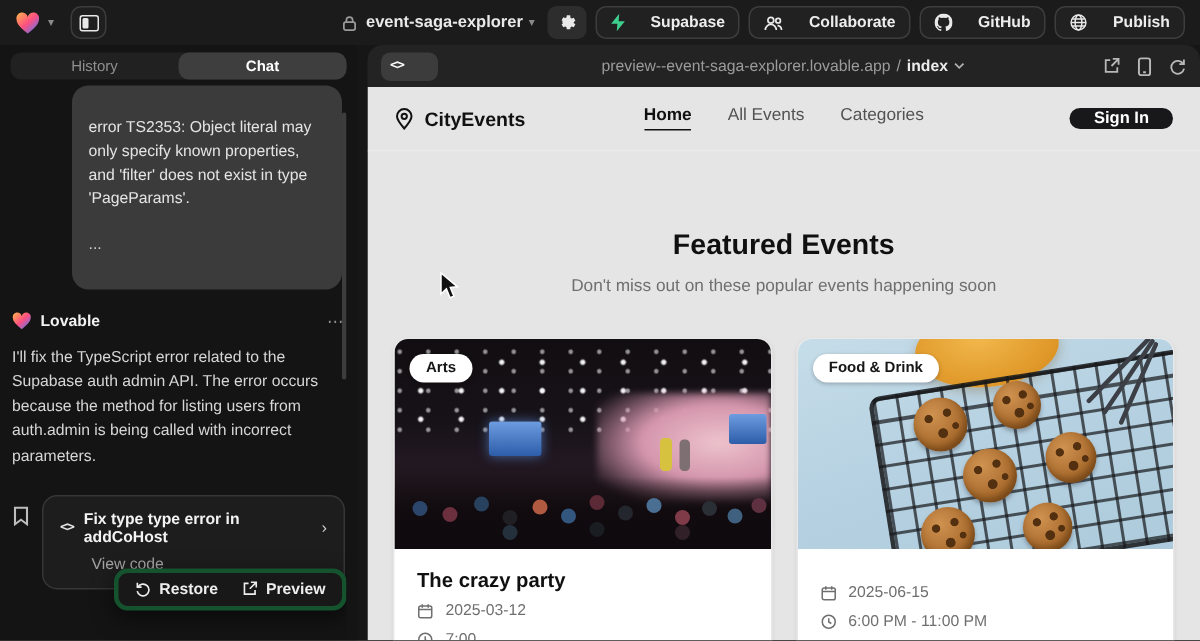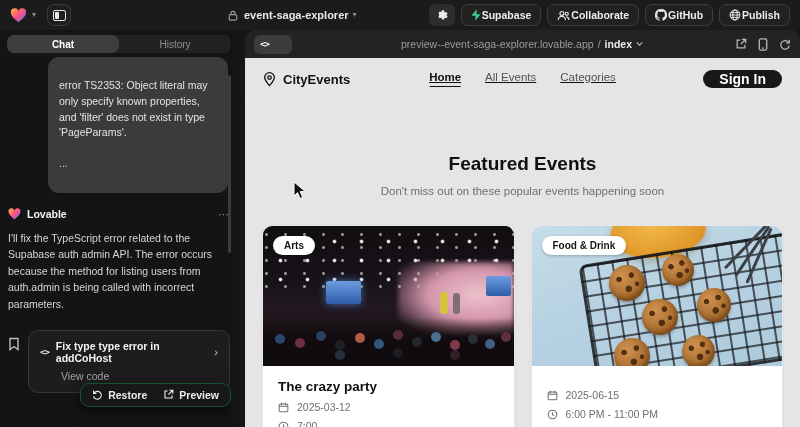--- a/index.html
+++ b/index.html
@@ -14,21 +14,21 @@
   .heart-logo { width:17px; height:15px; }
   .tb-chevron { color:#8a8a8a; font-size:8px; line-height:1; margin-left:-2px; }
   .toggle-btn { width:24px; height:22px; border:1px solid #3c3c3c; border-radius:7px;
                 display:flex; align-items:center; justify-content:center; background:#1f1f1f; margin-left:4px; }
   .toggle-ic { width:13px; height:11px; border:1.5px solid #e8e8e8; border-radius:2px; position:relative; }
   .toggle-ic::before { content:""; position:absolute; left:1px; top:1px; bottom:1px; width:4px; background:#e8e8e8; border-radius:1px; }
   .project { position:absolute; left:228px; top:0; height:30px; display:flex; align-items:center; gap:6px; }
   .project .name { color:#e9e9e9; font-size:11px; font-weight:600; }
   .tb-right { margin-left:auto; display:flex; align-items:center; gap:6px; }
   .icon-btn { width:26px; height:22px; border-radius:6px; background:#2d2d2d; display:flex; align-items:center; justify-content:center; }
-  .pill-btn { height:22px; display:flex; align-items:center; gap:1px; padding:0 9px;
+  .pill-btn { height:22px; display:flex; align-items:center; gap:17px; padding:0 9px;
               background:#212121; border:1px solid #3d3d3d; border-radius:7px;
               color:#ededed; font-size:10.5px; font-weight:600; }
 
   
   .chatpanel { position:absolute; top:30px; left:0; width:238px; height:397px; background:#141414;
                padding:5px 7px 0 7px; display:flex; flex-direction:column; z-index:20; }
   .tabs { display:flex; background:#212121; border-radius:7px; height:18px; flex:none; }
   .tab { flex:1; display:flex; align-items:center; justify-content:center; font-size:10px; color:#8f8f8f; border-radius:7px; }
   .tab.active { background:#3e3e3e; color:#fff; font-weight:600; }
   .chatbody { position:relative; flex:1; overflow:hidden; padding:0 1px; }
@@ -41,21 +41,21 @@
   .para { margin-top:9px; font-size:10.5px; color:#d6d6d6; line-height:1.58; }
   .fixrow { margin-top:17px; display:flex; gap:8px; align-items:flex-start; position:relative; }
   .bookmark { flex:none; margin-top:7px; color:#bdbdbd; }
   .fixcard { flex:1; background:#1d1d1d; border:1px solid #363636; border-radius:10px; padding:9px 11px 10px; }
   .fixcard .r1 { display:flex; align-items:center; gap:7px; }
   .code-glyph { font-family:"DejaVu Sans Mono",monospace; font-size:9px; color:#eaeaea; font-weight:700; letter-spacing:-1px; }
   .fix-title { font-size:10.5px; font-weight:700; color:#f3f3f3; }
   .fix-chev { margin-left:auto; color:#cfcfcf; font-size:11px; }
   .viewcode { margin:6px 0 0 21px; font-size:10.5px; color:#a3a3a3; }
   .hover-toolbar { position:absolute; right:-1px; bottom:-14px; display:flex; gap:2px; align-items:center;
-                   background:#181818; border:1px solid #14532d; border-radius:9px; padding:3px 4px;
+                   background:#181818; border:3px solid #14532d; border-radius:9px; padding:3px 4px;
                    box-shadow:0 5px 14px rgba(0,0,0,.55); }
   .ht-btn { display:flex; align-items:center; gap:5px; padding:2px 7px; border-radius:6px; color:#ededed; font-size:10.5px; font-weight:600; }
   .chatcode { font-family:"DejaVu Sans Mono",monospace; font-size:9px; background:#2a2a2a; color:#dcdcdc;
               padding:1px 4px; border-radius:4px; }
   .para2 { margin-top:24px; }
   .scrollthumb { position:absolute; right:0px; top:22px; width:3px; height:178px; background:#3d3d3d; border-radius:2px; }
 
   
   .preview { position:absolute; top:30px; left:245px; width:555px; height:397px; background:#232323;
              border-radius:10px 10px 0 0; overflow:hidden; display:flex; flex-direction:column; z-index:20; }
@@ -64,24 +64,24 @@
   .code-toggle span { font-family:"DejaVu Sans Mono",monospace; font-size:9px; color:#fff; font-weight:700; letter-spacing:-1px; }
   .urlbar { position:absolute; left:50%; transform:translateX(-50%); display:flex; align-items:center; gap:4px; white-space:nowrap; }
   .urlbar .host, .urlbar .sep { color:#9b9b9b; font-size:10.5px; }
   .urlbar .page { color:#ececec; font-size:10.5px; font-weight:600; }
   .chrome-right { margin-left:auto; display:flex; align-items:center; gap:11px; color:#b8b8b8; }
 
   
   .site { flex:1; background:#e5e5e5; position:relative; overflow:hidden; color:#111; }
   .siteheader { height:43px; border-bottom:1px solid #ebebeb; display:flex; align-items:center; padding:0 18px; position:relative; }
   .brand { display:flex; align-items:center; gap:7px; font-size:13px; font-weight:700; color:#111; }
-  .sitenav { position:absolute; left:50%; transform:translateX(-50%); display:flex; gap:24px; font-size:11.5px;text-decoration:underline; }
+  .sitenav { position:absolute; left:50%; transform:translateX(-50%); display:flex; gap:24px; font-size:11.5px; }
   .navitem { color:#525252; }
   .navitem.active { color:#111; font-weight:600; border-bottom:1.5px solid #111; padding-bottom:3px; }
-  .signin { margin-left:auto; background:#18181b; color:#fff; font-size:14px; font-weight:600;
+  .signin { margin-left:auto; background:#18181b; color:#fff; font-size:11px; font-weight:600;
             padding:1px 16px; border-radius:999px; }
   .hero { text-align:center; margin-top:52px; }
   .hero h1 { font-size:19px; font-weight:700; color:#101010; }
   .hero p { margin-top:10px; font-size:11.5px; color:#6f6f6f; }
   .cards { display:grid; grid-template-columns:1fr 1fr; gap:16px; padding:0 17px; margin-top:28px; }
   .card { border:1px solid #e8e8e8; border-radius:10px; overflow:hidden; background:#fff; box-shadow:0 1px 3px rgba(0,0,0,.07); }
   .media { height:140px; position:relative; overflow:hidden; }
   .badge { position:absolute; top:10px; left:10px; background:#fff; border-radius:999px; padding:4px 11px;
            font-size:10px; font-weight:600; color:#161616; box-shadow:0 1px 3px rgba(0,0,0,.25); z-index:5; }
   .cardbody { padding:13px 15px 16px; }
@@ -202,22 +202,22 @@
             <ellipse cx="8" cy="8" rx="3" ry="6.6"></ellipse>
             <path d="M1.6 8h12.8M2.4 4.8h11.2M2.4 11.2h11.2"></path>
         </svg>
         <span>Publish</span>
       </div>
     </div>
   </div>
 
   <div class="chatpanel">
     <div class="tabs">
+      <div class="tab">History</div>
       <div class="tab active">Chat</div>
-      <div class="tab">History</div>
     </div>
 
     <div class="chatbody">
       <div class="bubble">
         <div>error TS2353: Object literal may only specify known properties, and 'filter' does not exist in type 'PageParams'.</div>
         <div class="more">...</div>
       </div>
 
       <div class="lov-row">
         <svg width="13" height="12" viewBox="0 0 24 22">

